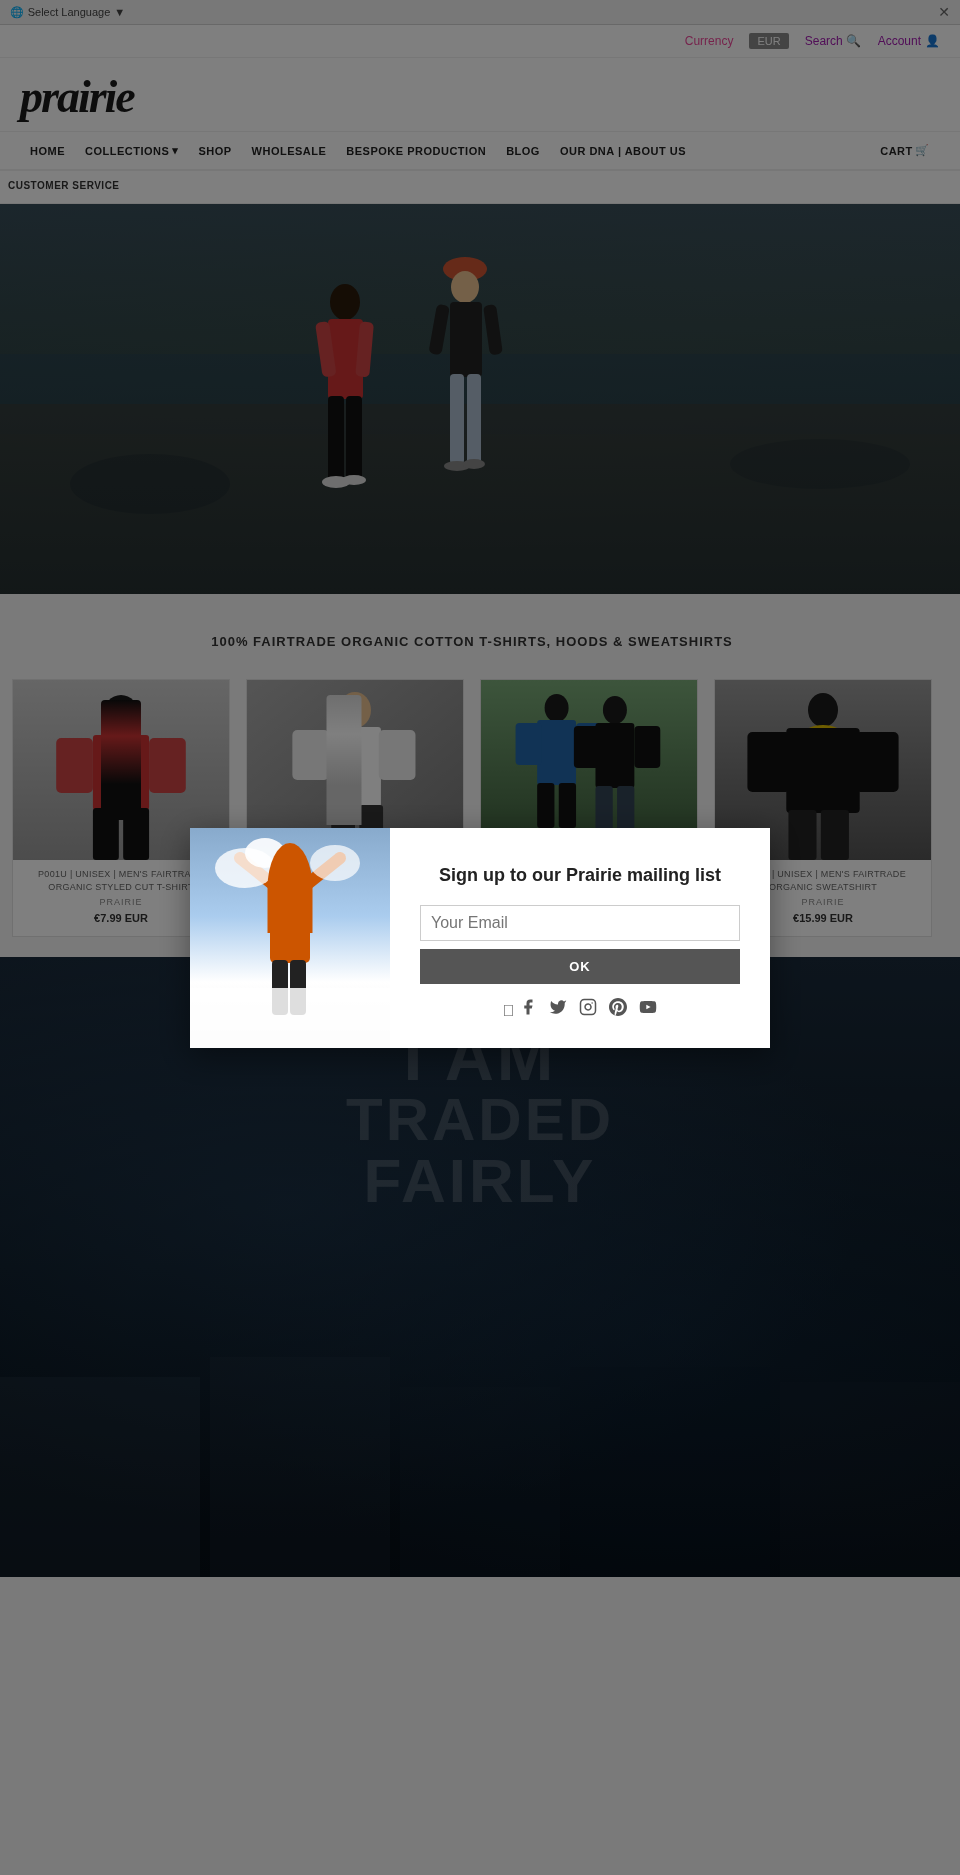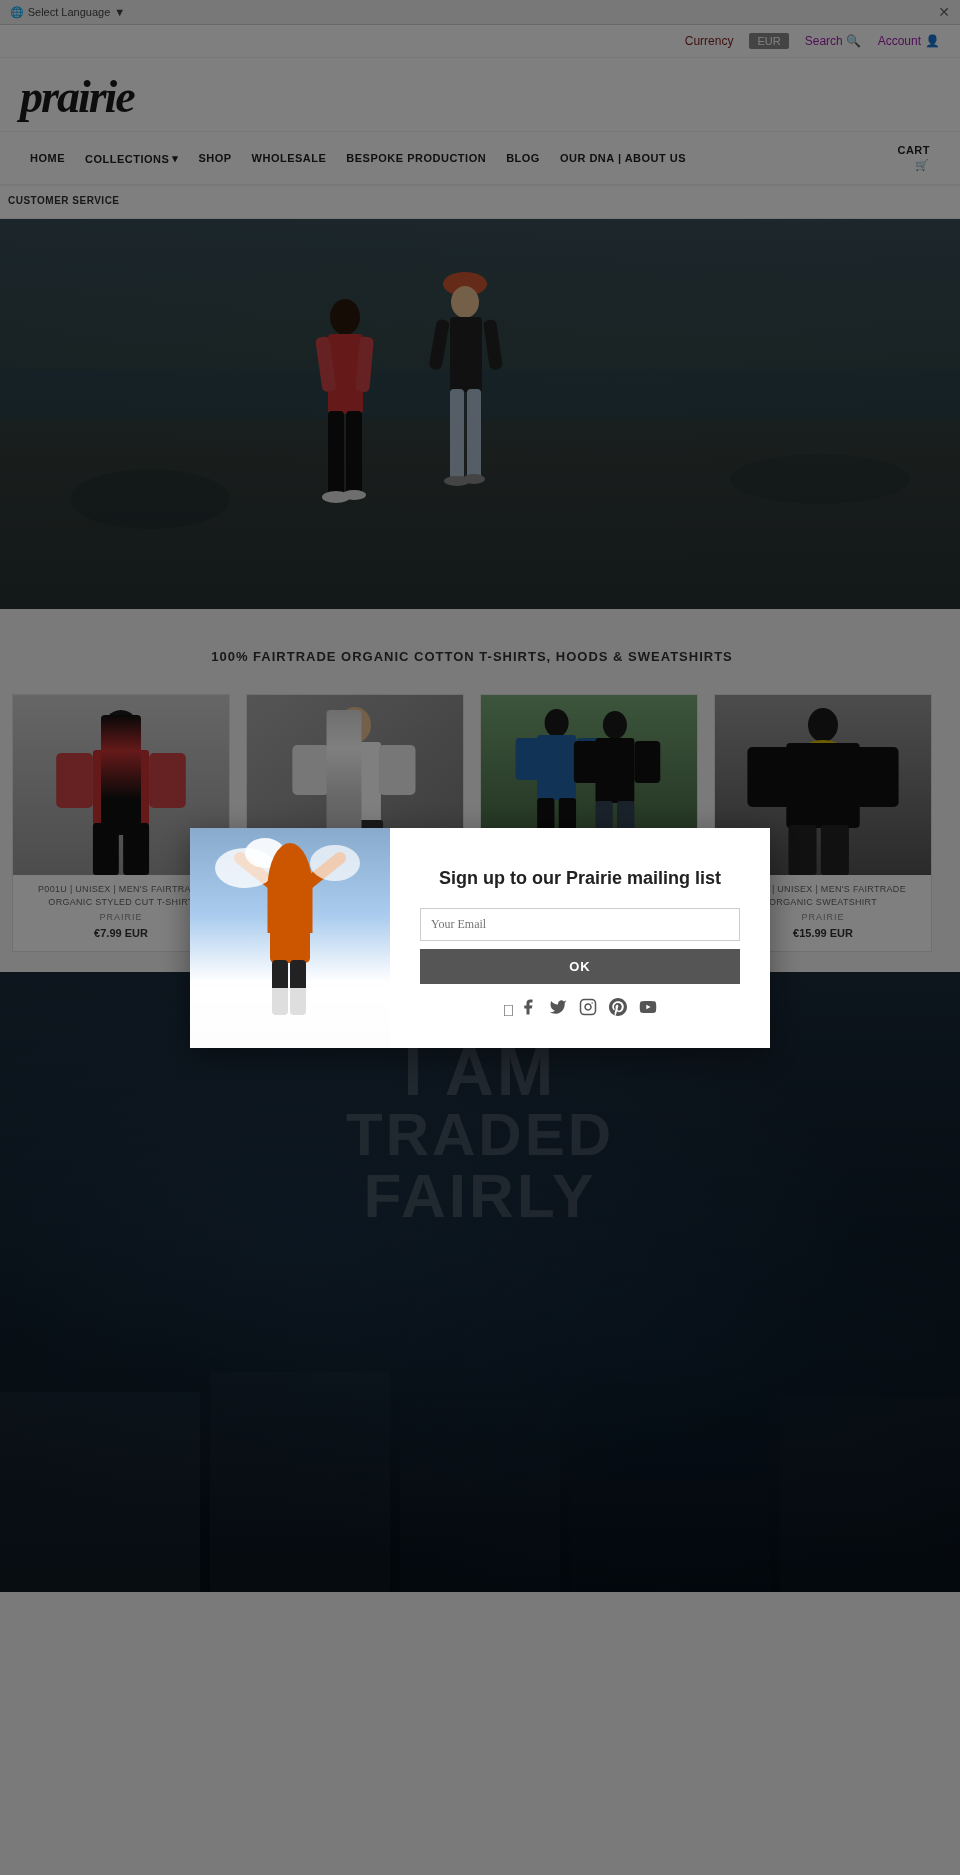--- a/index.html
+++ b/index.html
@@ -22,21 +22,21 @@
       background: #fff;
       display: flex;
       justify-content: flex-end;
       align-items: center;
       padding: 8px 20px;
       gap: 16px;
       font-size: 12px;
       color: #333;
       border-bottom: 1px solid #eee;
     }
-    .utility-bar .currency-label { color: #7f1d1d; }
+    .utility-bar .currency-label { color: #ec4899; }
     .currency-badge {
       background: #888;
       color: #fff;
       padding: 2px 8px;
       font-size: 11px;
       border-radius: 2px;
     }
     .utility-bar a { text-decoration: none; color: #a21caf; display: flex; align-items: center; gap: 4px; }
 
     
@@ -77,21 +77,20 @@
     }
     .cart-link {
       margin-left: auto;
       display: flex;
       align-items: center;
       gap: 4px;
       font-size: 11px;
       font-weight: bold;
       text-decoration: none;
       color: #222;
-      flex-direction: column;
     }
 
     
     .hero {
       width: 100%;
       height: 390px;
       background: linear-gradient(to bottom, rgba(30,50,60,0.55) 0%, rgba(20,40,50,0.3) 50%, rgba(10,30,40,0.6) 100%),
         linear-gradient(135deg, #4a6a7a 0%, #6a8a6a 30%, #8a9a8a 60%, #5a7a8a 100%);
       position: relative;
       overflow: hidden;
@@ -260,25 +259,24 @@
       font-weight: bold;
       color: #222;
       text-align: center;
       line-height: 1.4;
       margin-bottom: 16px;
     }
     .modal-email-input {
       width: 100%;
       border: 1px solid #ccc;
       padding: 8px 10px;
-      font-size: 12px;
+      font-size: 16px;
       color: #aaa;
       margin-bottom: 8px;
       outline: none;
-      font-family: Liberation Serif, serif;
     }
     .modal-ok-btn {
       width: 100%;
       background: #555;
       color: #fff;
       border: none;
       padding: 10px;
       font-size: 13px;
       font-weight: bold;
       letter-spacing: 1px;

